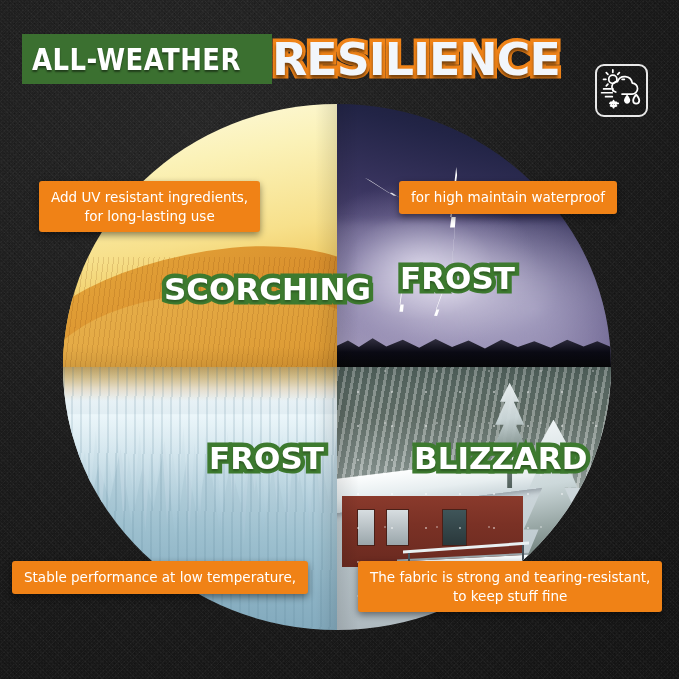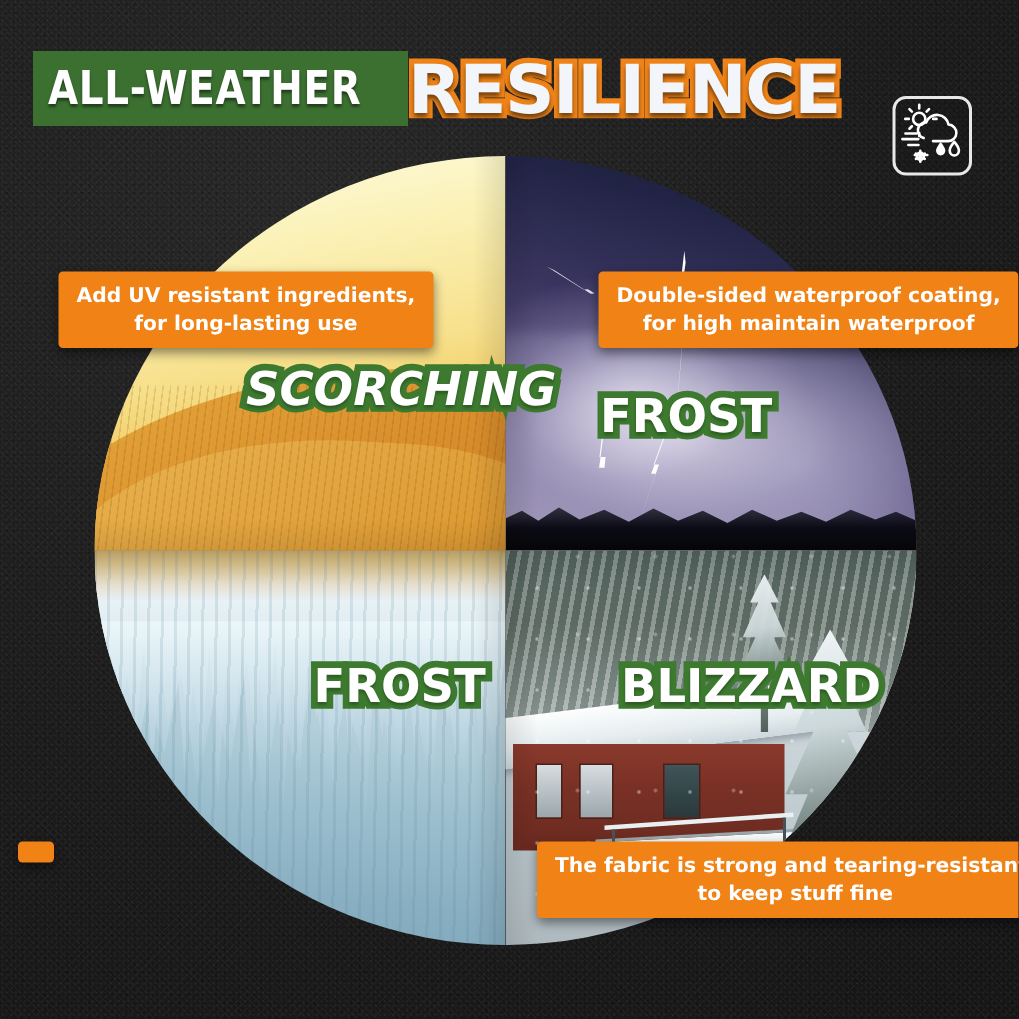--- a/index.html
+++ b/index.html
@@ -278,33 +278,33 @@
     position:absolute;
     font-family:"DejaVu Sans", sans-serif;
     font-weight:bold; font-size:31px; line-height:1;
     color:#ffffff;
     -webkit-text-stroke:9px #3d7a2f;
     paint-order:stroke fill;
     letter-spacing:0px;
     white-space:nowrap;
     text-shadow:0 2px 2px rgba(0,0,0,.25);
   }
-  #t-scorching { left:164px; top:245px;font-style:italic; }
+  #t-scorching { left:164px; top:274px; }
   #t-storm     { left:400px; top:263px; }
   #t-frost     { left:209px; top:443px; }
   #t-blizzard  { left:382px; top:443px;padding-left:32px; }
 
   
   .callout {
     position:absolute;
     background:#f08216;
     color:#ffffff;
     font-family:"DejaVu Sans", sans-serif;
     font-size:13.5px;
-    font-weight:bold;
+    font-weight:normal;
     line-height:1.38;
     text-align:center;
     padding:7px 12px;
     border-radius:3px;
     box-shadow:0 3px 7px rgba(0,0,0,.45);
     white-space:nowrap;
   }
   #c-scorching { left:39px;  top:181px; }
   #c-storm     { left:399px; top:181px; }
   #c-frost     { left:12px;  top:561px; }
@@ -388,21 +388,21 @@
 <div class="qtitle" id="t-scorching">SCORCHING</div>
 <div class="qtitle" id="t-storm">FROST</div>
 <div class="qtitle" id="t-frost">FROST</div>
 <div class="qtitle" id="t-blizzard">BLIZZARD</div>
 
 <div class="callout" id="c-scorching">
   <div>Add UV resistant ingredients,</div>
   <div>for long-lasting use</div>
 </div>
 <div class="callout" id="c-storm">
-  <div>Double-sided waterproof coating,</div>
   <div>for high maintain waterproof</div>
 </div>
 <div class="callout" id="c-frost">
+  <div>Stable performance at low temperature,</div>
 </div>
 <div class="callout" id="c-blizzard">
   <div>The fabric is strong and tearing-resistant,</div>
   <div>to keep stuff fine</div>
 </div>
 
 </body></html>

